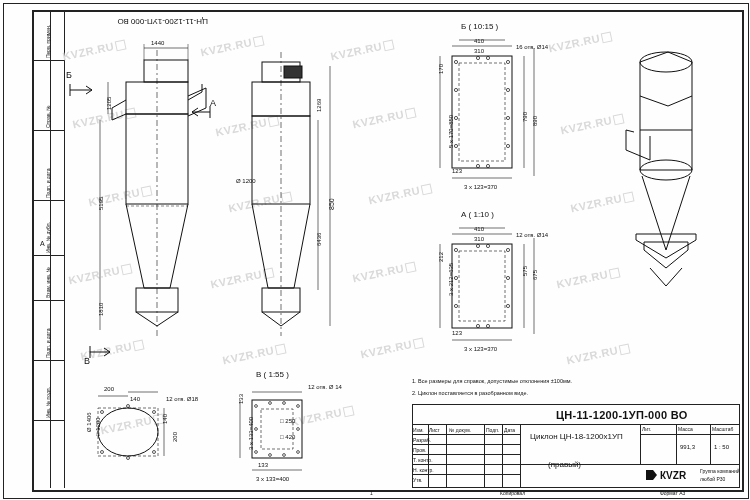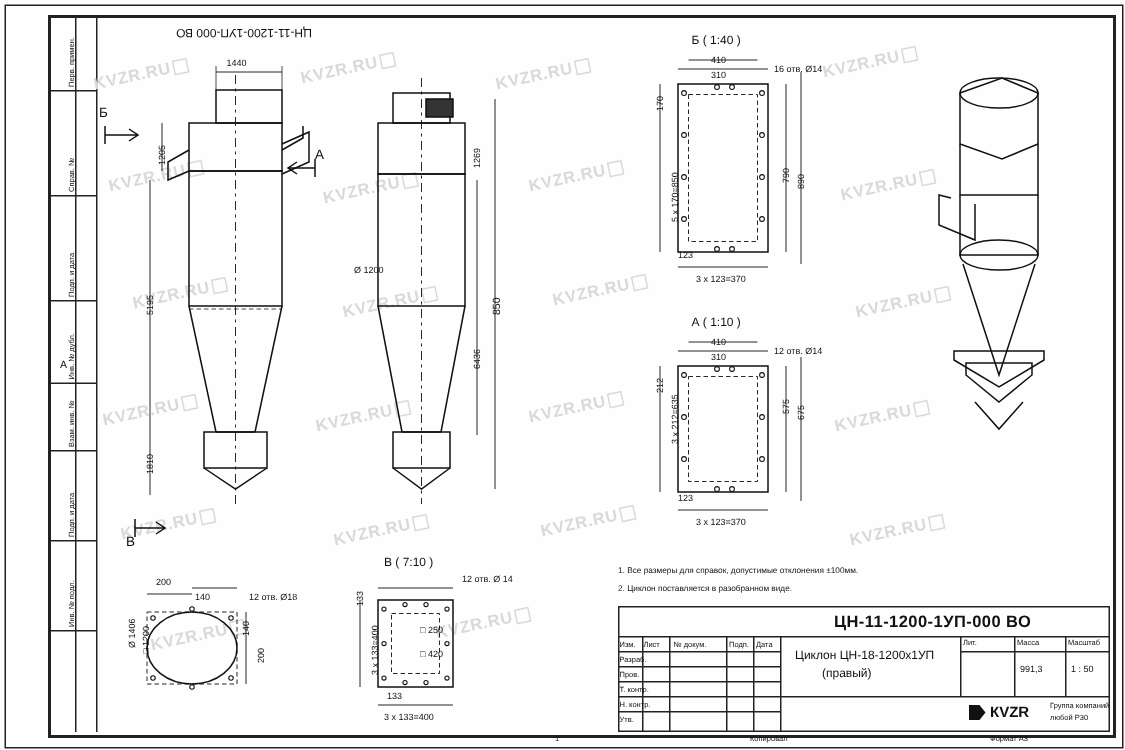--- a/index.html
+++ b/index.html
@@ -227,21 +227,21 @@
   <div class="txt s6 rot90" style="left:98px;top:316px;">1810</div>
   <div class="txt s6" style="left:236px;top:178px;">Ø 1200</div>
   <div class="txt s9" style="left:66px;top:70px;">Б</div>
   <div class="txt s9" style="left:210px;top:98px;">А</div>
   <div class="txt s9" style="left:84px;top:356px;">В</div>
 
   <div class="txt s6 rot90" style="left:316px;top:112px;">1269</div>
   <div class="txt s7 rot90" style="left:328px;top:210px;">850</div>
   <div class="txt s6 rot90" style="left:316px;top:246px;">6436</div>
 
-  <div class="txt s8" style="left:461px;top:22px;">Б ( 1:40 )</div>
+  <div class="txt s8" style="left:461px;top:22px;">Б ( 10:15 )</div>
   <div class="txt s6" style="left:474px;top:38px;">410</div>
   <div class="txt s6" style="left:474px;top:48px;">310</div>
   <div class="txt s6" style="left:516px;top:44px;">16 отв. Ø14</div>
   <div class="txt s6 rot90" style="left:438px;top:74px;">170</div>
   <div class="txt s6 rot90" style="left:448px;top:148px;">5 х 170=850</div>
   <div class="txt s6 rot90" style="left:522px;top:122px;">790</div>
   <div class="txt s6 rot90" style="left:532px;top:126px;">890</div>
   <div class="txt s6" style="left:452px;top:168px;">123</div>
   <div class="txt s6" style="left:464px;top:184px;">3 х 123=370</div>
 
@@ -249,21 +249,21 @@
   <div class="txt s6" style="left:474px;top:226px;">410</div>
   <div class="txt s6" style="left:474px;top:236px;">310</div>
   <div class="txt s6" style="left:516px;top:232px;">12 отв. Ø14</div>
   <div class="txt s6 rot90" style="left:438px;top:262px;">212</div>
   <div class="txt s6 rot90" style="left:448px;top:296px;">3 х 212=635</div>
   <div class="txt s6 rot90" style="left:522px;top:276px;">575</div>
   <div class="txt s6 rot90" style="left:532px;top:280px;">675</div>
   <div class="txt s6" style="left:452px;top:330px;">123</div>
   <div class="txt s6" style="left:464px;top:346px;">3 х 123=370</div>
 
-  <div class="txt s8" style="left:256px;top:370px;">В ( 7:10 )</div>
+  <div class="txt s8" style="left:256px;top:370px;">В ( 1:55 )</div>
   <div class="txt s6" style="left:308px;top:384px;">12 отв. Ø 14</div>
   <div class="txt s6 rot90" style="left:238px;top:404px;">133</div>
   <div class="txt s6 rot90" style="left:248px;top:450px;">3 х 133=400</div>
   <div class="txt s6" style="left:280px;top:418px;">□ 250</div>
   <div class="txt s6" style="left:280px;top:434px;">□ 420</div>
   <div class="txt s6" style="left:258px;top:462px;">133</div>
   <div class="txt s6" style="left:256px;top:476px;">3 х 133=400</div>
 
   <div class="txt s6" style="left:104px;top:386px;">200</div>
   <div class="txt s6" style="left:130px;top:396px;">140</div>
@@ -280,21 +280,21 @@
   <div class="hline" style="left:412px;top:424px;width:328px;height:1px;background:#222;"></div>
   <div class="vline" style="left:520px;top:424px;width:1px;height:64px;background:#222;"></div>
   <div class="vline" style="left:640px;top:424px;width:1px;height:40px;background:#222;"></div>
   <div class="vline" style="left:676px;top:424px;width:1px;height:40px;background:#222;"></div>
   <div class="hline" style="left:640px;top:434px;width:100px;height:1px;background:#222;"></div>
   <div class="hline" style="left:520px;top:464px;width:220px;height:1px;background:#222;"></div>
   <div class="vline" style="left:710px;top:424px;width:1px;height:40px;background:#222;"></div>
 
   <div class="txt s11" style="left:556px;top:409px;font-weight:bold;">ЦН-11-1200-1УП-000 ВО</div>
   <div class="txt s8" style="left:530px;top:432px;">Циклон ЦН-18-1200х1УП</div>
-  <div class="txt s8" style="left:548px;top:444px;">(правый)</div>
+  <div class="txt s8" style="left:548px;top:460px;">(правый)</div>
   <div class="txt" style="left:642px;top:426px;">Лит.</div>
   <div class="txt" style="left:678px;top:426px;">Масса</div>
   <div class="txt" style="left:712px;top:426px;">Масштаб</div>
   <div class="txt s6" style="left:680px;top:444px;">991,3</div>
   <div class="txt s6" style="left:714px;top:444px;">1 : 50</div>
 
   <div class="vline" style="left:428px;top:424px;width:1px;height:64px;background:#222;"></div>
   <div class="vline" style="left:446px;top:424px;width:1px;height:64px;background:#222;"></div>
   <div class="vline" style="left:484px;top:424px;width:1px;height:64px;background:#222;"></div>
   <div class="vline" style="left:502px;top:424px;width:1px;height:64px;background:#222;"></div>

